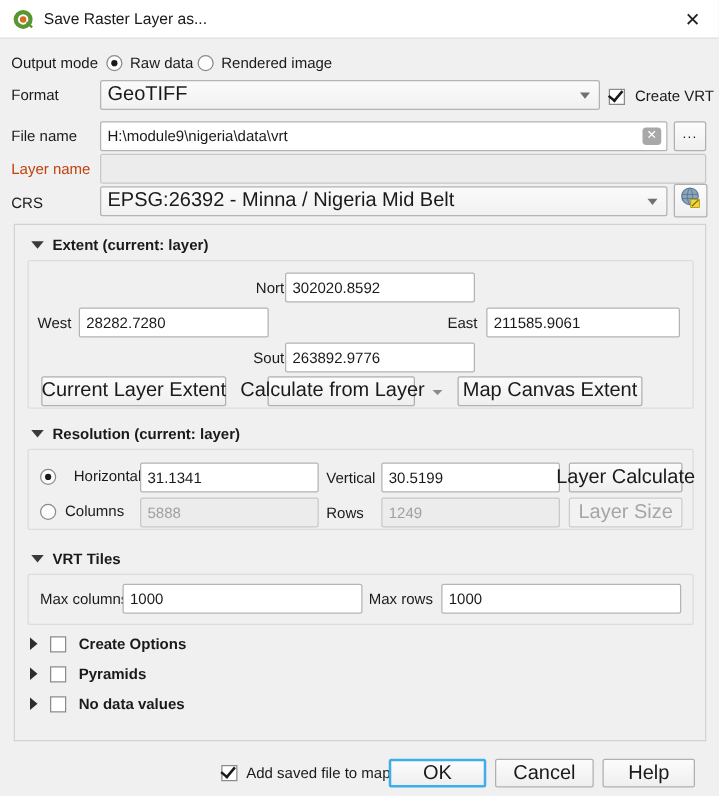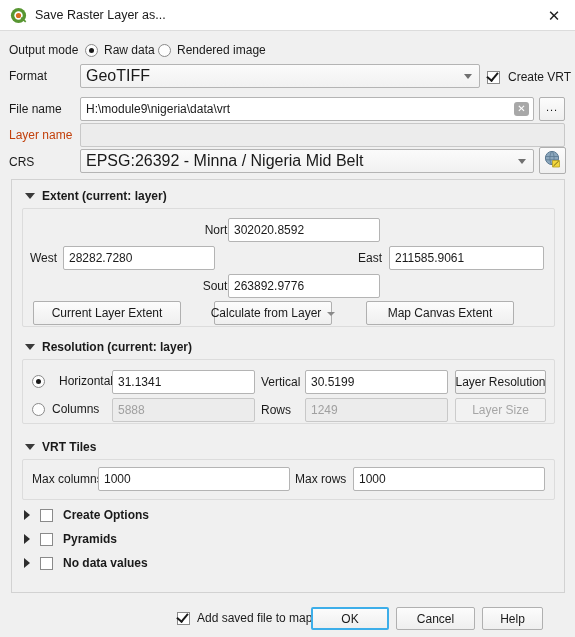--- a/index.html
+++ b/index.html
@@ -63,21 +63,21 @@
   .combo .arrow {
     position: absolute; right: 7px; top: 50%; margin-top: -2px;
     width: 0; height: 0;
     border-left: 4.5px solid transparent; border-right: 4.5px solid transparent;
     border-top: 5px solid #707070;
   }
 
   .btn {
     background: linear-gradient(#fcfcfc, #efefef);
     border: 1px solid #b0b0b0; border-radius: 2px;
-    height: 24px; font-size: 12px; color: #1a1a1a;
+    height: 24px; font-size: 16px; color: #1a1a1a;
     display: flex; align-items: center; justify-content: center;
     cursor: default; white-space: nowrap;
   }
   .btn.disabled { color: #a6a6a6; border-color: #cccccc; background: #f2f2f2; }
   .btn.default { border: 2px solid #3daee9; }
 
   
   .radio {
     width: 13px; height: 13px; border-radius: 50%;
     border: 1px solid #8a8a8a; background: #fdfdfd;
@@ -254,21 +254,21 @@
   <span class="radio on"></span>
   <span class="lbl" style="margin-left:14px;">Horizontal</span>
 </div>
 <div class="abs field" style="left:112px; top:370px; width:143px;">
   <span>31.1341</span>
 </div>
 <div class="abs lbl" style="left:261px; top:375px;">Vertical</div>
 <div class="abs field" style="left:305px; top:370px; width:143px;">
   <span>30.5199</span>
 </div>
-<div class="abs btn" style="left:455px; top:370px; width:91px;">Layer Resolution</div>
+<div class="abs btn" style="left:455px; top:370px; width:91px;">Layer Calculate</div>
 
 <div class="abs row" style="left:32px; top:401px; height:16px;">
   <span class="radio"></span>
   <span class="lbl" style="margin-left:7px;">Columns</span>
 </div>
 <div class="abs field disabled" style="left:112px; top:398px; width:143px;">
   <span>5888</span>
 </div>
 <div class="abs lbl" style="left:261px; top:403px;">Rows</div>
 <div class="abs field disabled" style="left:305px; top:398px; width:143px;">
@@ -306,13 +306,13 @@
   <span class="cb" style="margin-left:10px;"></span>
   <span class="grp-title" style="margin-left:10px;">No data values</span>
 </div>
 
 <div class="abs row" style="left:177px; top:609px; height:18px;">
   <span class="cb on"></span>
   <span class="lbl" style="margin-left:7px;">Add saved file to map</span>
 </div>
 <div class="abs btn default" style="left:311px; top:607px; width:78px; height:23px;">OK</div>
 <div class="abs btn" style="left:396px; top:607px; width:79px; height:23px;">Cancel</div>
-<div class="abs btn" style="left:482px; top:607px; width:61px; height:23px;">Help</div>
+<div class="abs btn" style="left:482px; top:607px; width:74px; height:23px;">Help</div>
 
 </body></html>

